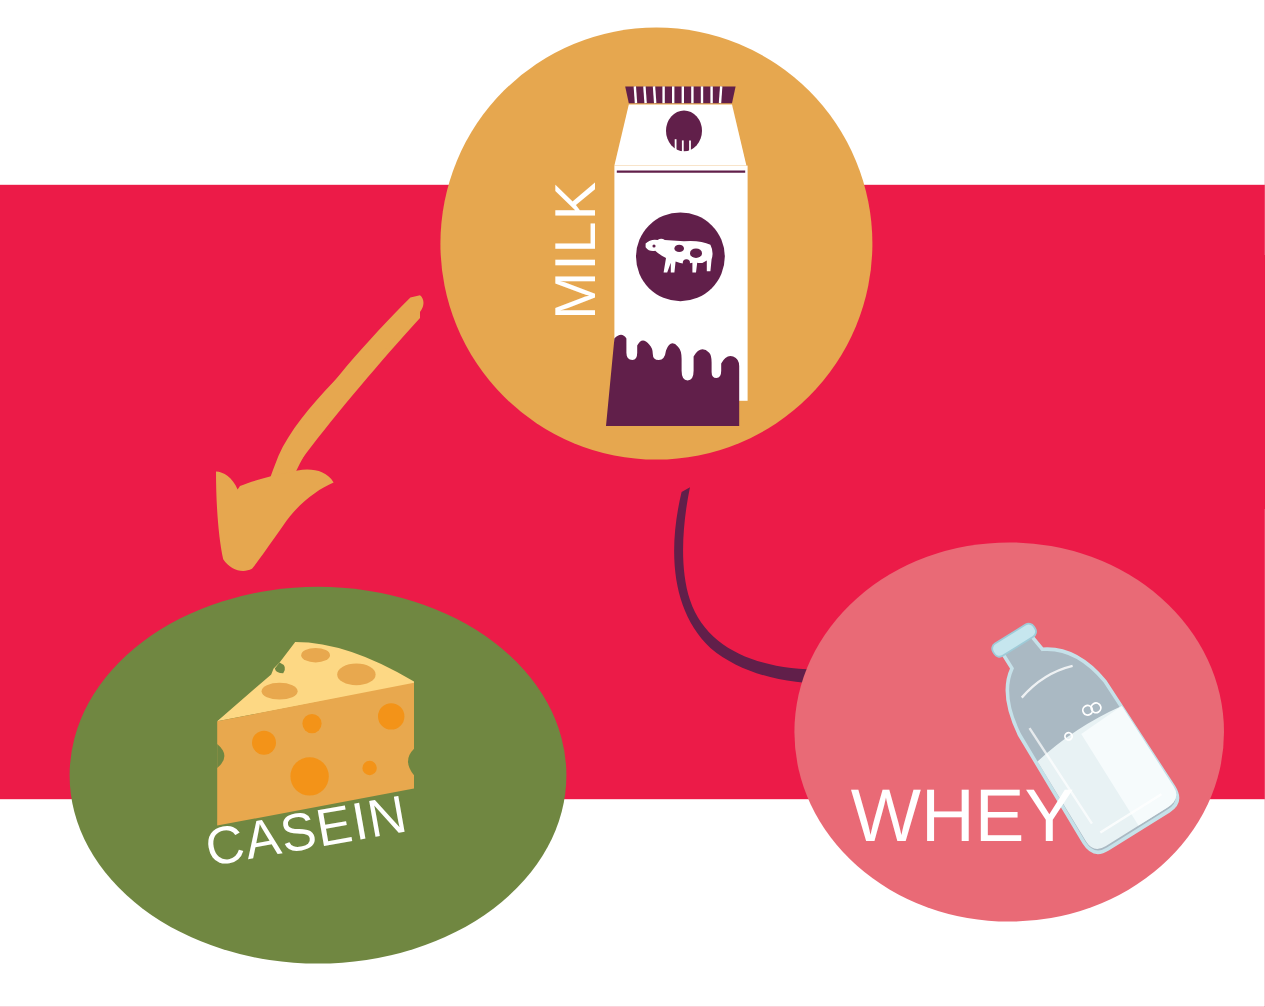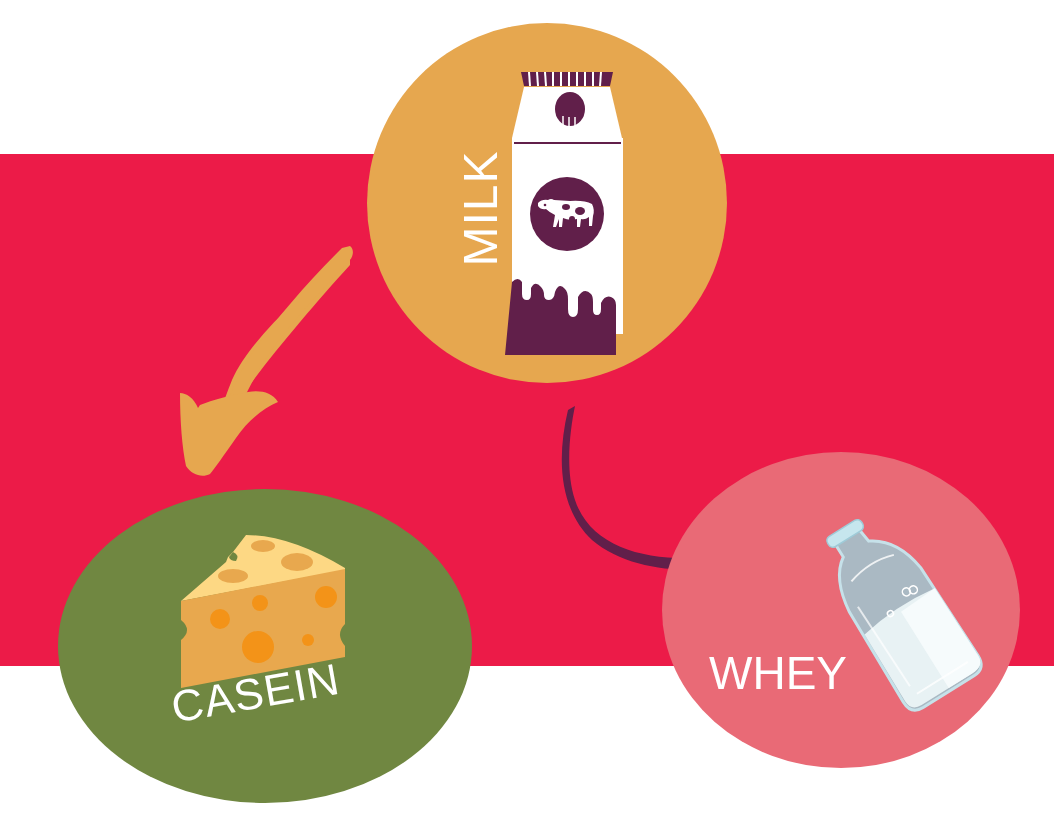--- a/index.html
+++ b/index.html
@@ -22,21 +22,21 @@
       font-size: 48px; left: 423px; top: 185px;
       transform: rotate(-90deg); transform-origin: center center;
       width: 115px; text-align: center; letter-spacing: 1px;
     }
     .label-casein {
       font-size: 44px; left: 172px; top: 686px;
       transform: rotate(-10deg); transform-origin: left center;
       letter-spacing: 1px;
     }
     .label-whey {
-      font-size: 46px; left: 709px; top: 650px;
+      font-size: 62px; left: 709px; top: 650px;
       letter-spacing: 0px;
     }
   </style>
 </head>
 <body>
 
 <div class="band"></div>
 
 <svg class="scene" width="1054" height="839" viewBox="0 0 1054 839" xmlns="http://www.w3.org/2000/svg">
 

